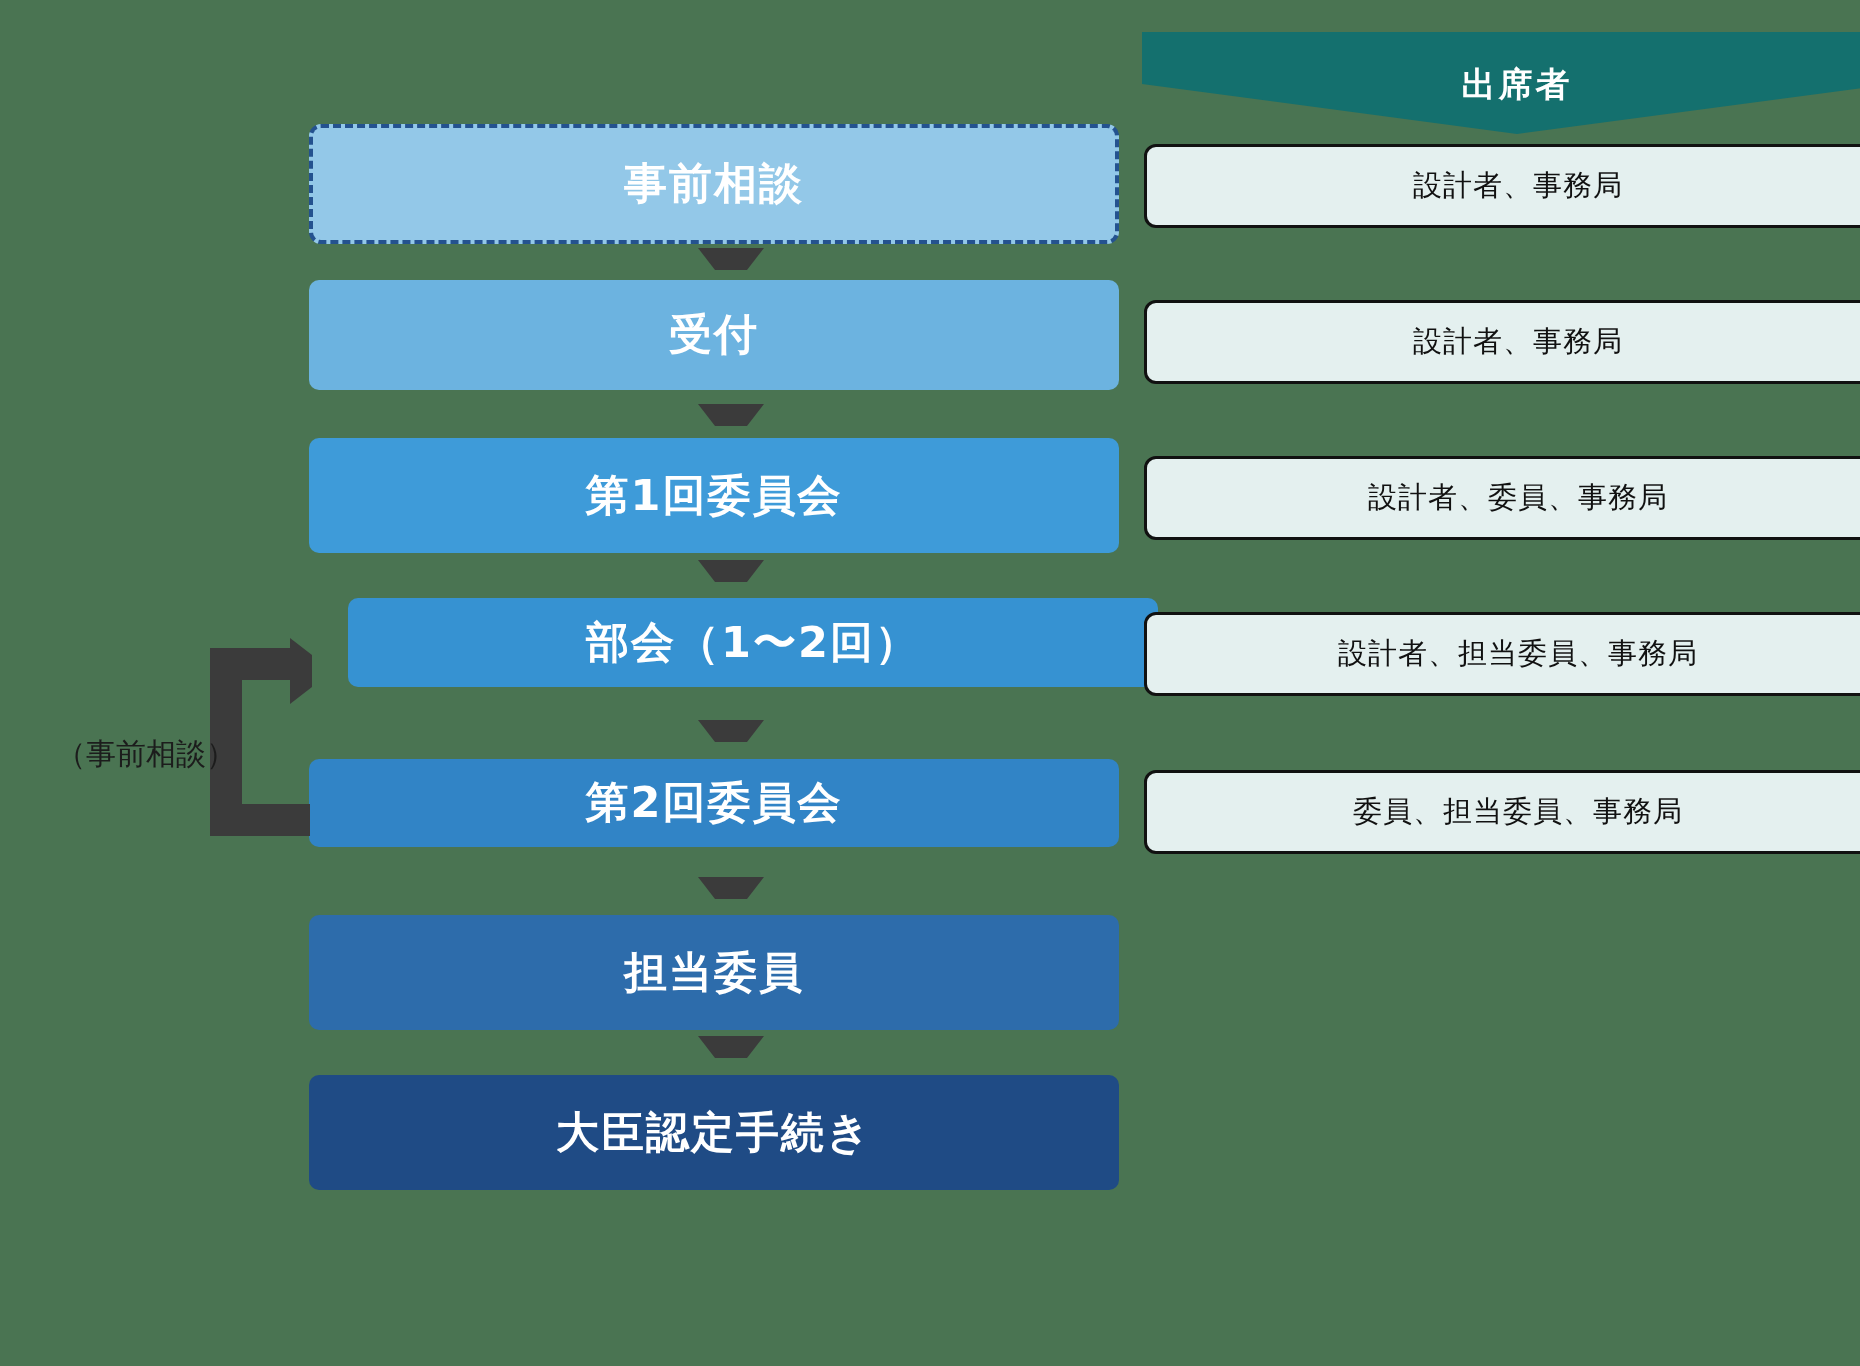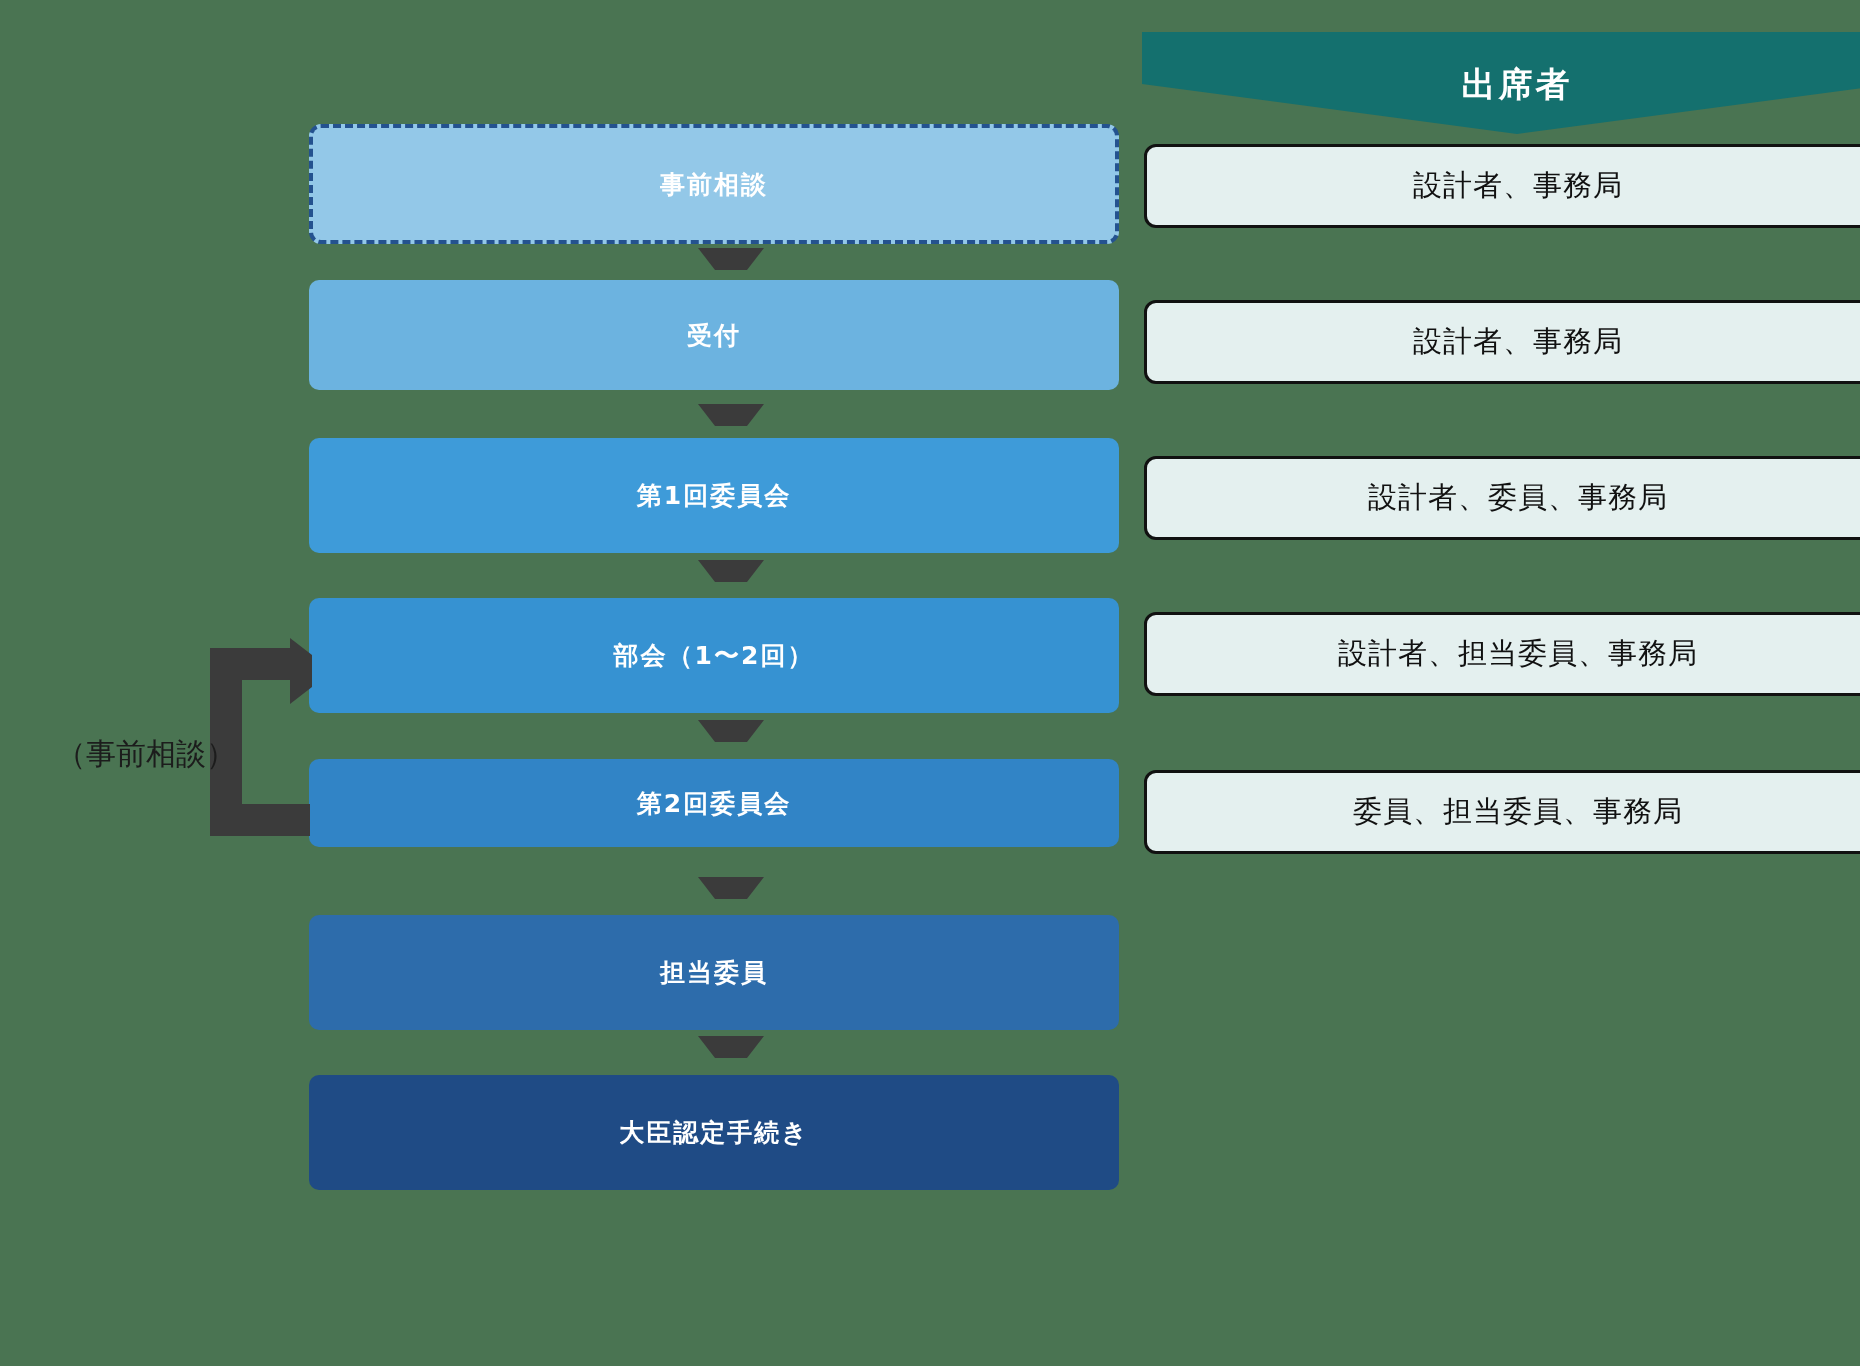--- a/index.html
+++ b/index.html
@@ -12,21 +12,21 @@
   #stage { position:relative; width:1860px; height:1366px; }
 
   
   .flow-box{
     position:absolute;
     left:277px; width:810px;
     border-radius:10px;
     display:flex; align-items:center; justify-content:center;
     color:#ffffff;
     font-weight:bold;
-    font-size:25px;
+    font-size:43px;
     letter-spacing:2px;
     white-space:nowrap;
   }
   .flow-box.dashed{
     border:4px dashed #24528f;
     border-radius:12px;
   }
 
   
   .arrow-down{
@@ -112,21 +112,21 @@
   </div>
 
   <div class="flow-box" style="top:248px;height:110px;background:#6cb3e0;">
     <span>受付</span>
   </div>
 
   <div class="flow-box" style="top:406px;height:115px;background:#3e9bd9;text-align:right;">
     <span>第1回委員会</span>
   </div>
 
-  <div class="flow-box" style="top:566px;height:115px;background:#3692d2;">
+  <div class="flow-box" style="top:566px;height:89px;background:#3692d2;margin-left:39px;">
     <span>部会（1〜2回）</span>
   </div>
 
   <div class="flow-box" style="top:727px;height:88px;background:#3184c6;">
     <span>第2回委員会</span>
   </div>
 
   <div class="flow-box" style="top:883px;height:115px;background:#2d6cab;">
     <span>担当委員</span>
   </div>

